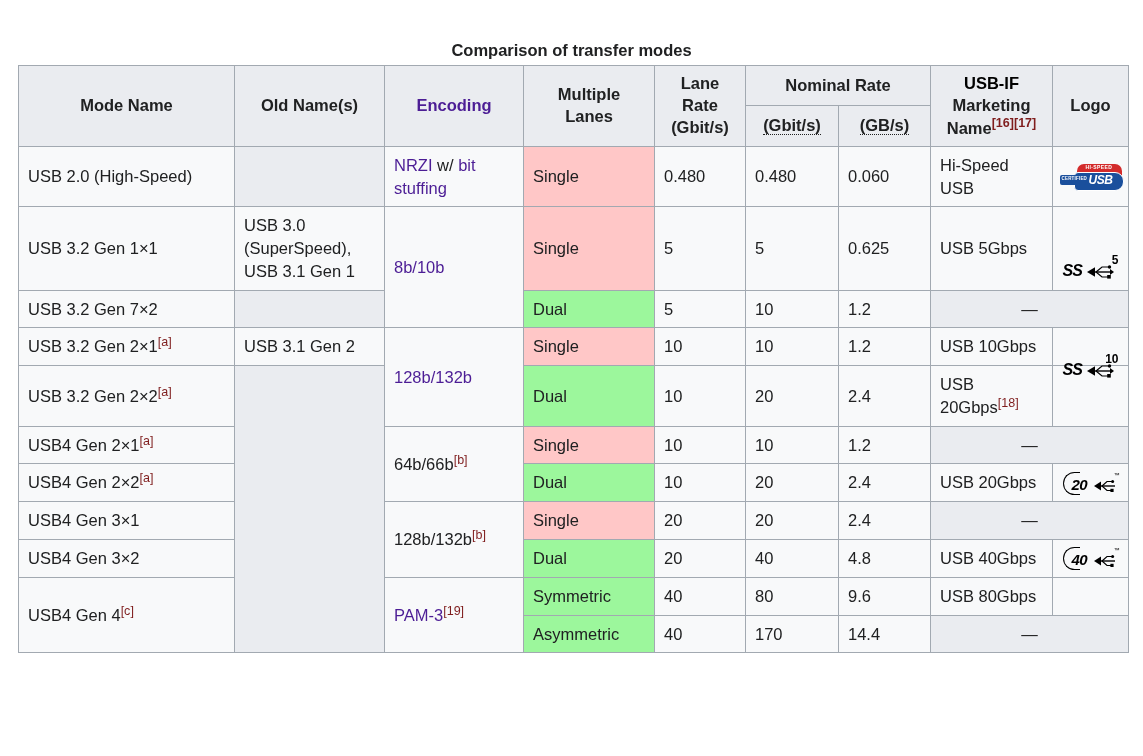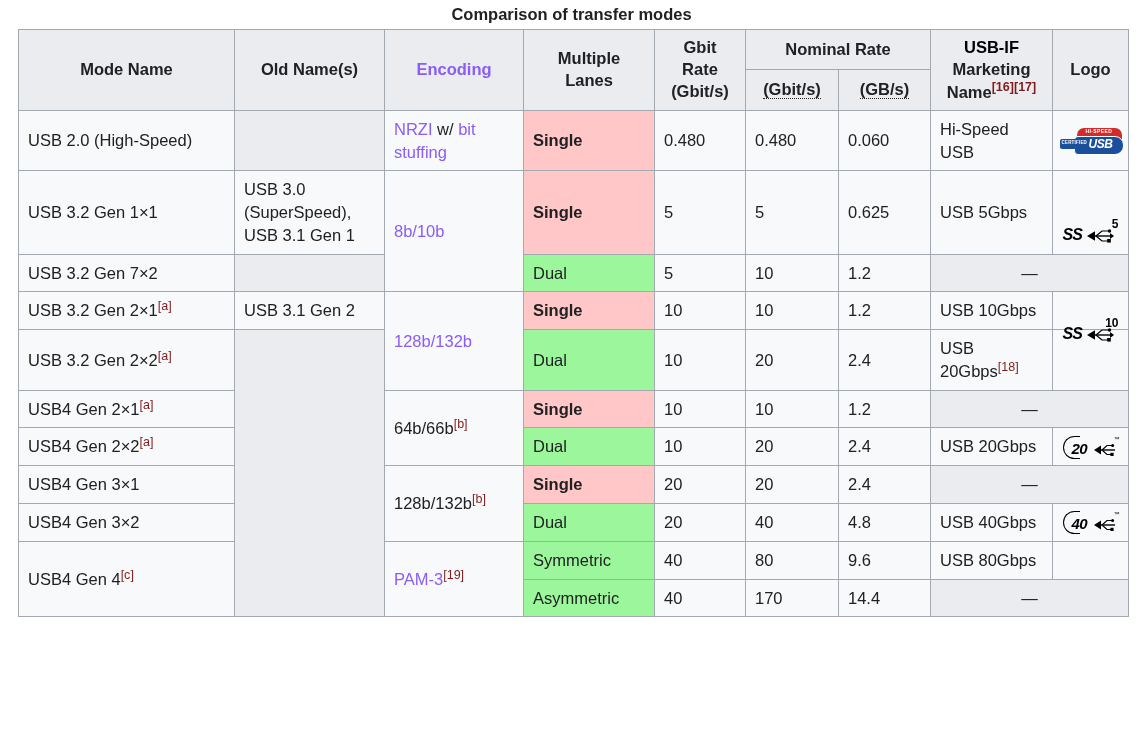--- a/index.html
+++ b/index.html
@@ -13,20 +13,21 @@
   .page{position:relative;width:1143px;height:756px;}
 
   .caption{
     text-align:center;
     font-weight:bold;
     font-size:16.5px;
     line-height:20px;
     padding-top:4px;
     padding-bottom:5px;
     color:#202122;
+    margin-top:36px;
   }
 
   table.wikitable{
     border-collapse:collapse;
     margin:0 18px;
     width:1110px;
     background:#f8f9fa;
     font-size:16.5px;
     table-layout:fixed;
   }
@@ -51,26 +52,26 @@
   
   col.c-mode{width:216px;}
   col.c-old{width:150px;}
   col.c-enc{width:139px;}
   col.c-lanes{width:131px;}
   col.c-lanerate{width:91px;}
   col.c-gbit{width:93px;}
   col.c-gb{width:92px;}
   col.c-mkt{width:122px;}
   col.c-logo{width:76px;}
-  .pink{background:#ffc7c7 !important;text-align:center;font-weight:bold;}
+  .pink{background:#ffc7c7 !important;text-align:center;}
   .green{background:#9cf79c !important;text-align:center;}
   .empty{background:#eaecf0 !important;}
   .dash{background:#eaecf0 !important;text-align:center !important;color:#202122;}
 
-  a.lnk{color:#8b5cf6;text-decoration:none;}
+  a.lnk{color:#4c1d95;text-decoration:none;}
   a.lnk.visited{color:#000000;}
   sup.ref{font-size:0.76em;line-height:1;vertical-align:super;}
   sup.ref a{color:#7f1d1d;text-decoration:none;}
   .abbr{border-bottom:1px dotted #202122;cursor:help;}
 
   .logocell{text-align:center !important;padding:4px 6px !important;}
   .logo-wrap{display:flex;align-items:center;justify-content:center;height:24px;}
 
   
   .ss-logo{position:relative;display:inline-block;width:56px;height:24px;margin-top:40px;}
@@ -161,21 +162,21 @@
         <th rowspan="2">Mode Name</th>
         <th rowspan="2">Old Name(s)</th>
         <th rowspan="2">
           <a class="lnk" href="#">Encoding</a>
         </th>
         <th rowspan="2">
           <span>Multiple</span><br>
           <span>Lanes</span>
         </th>
         <th rowspan="2">
-          <span>Gbit</span><br>
+          <span>Lane</span><br>
           <span>Rate</span><br>
           <span>(Gbit/s)</span>
         </th>
         <th colspan="2">Nominal Rate</th>
         <th rowspan="2">
           <a class="lnk visited" href="#">USB-IF</a><br>
           <span>Marketing</span><br>
           <span>Name</span><sup class="ref"><a href="#">[16]</a><a href="#">[17]</a></sup>
         </th>
         <th rowspan="2">Logo</th>

